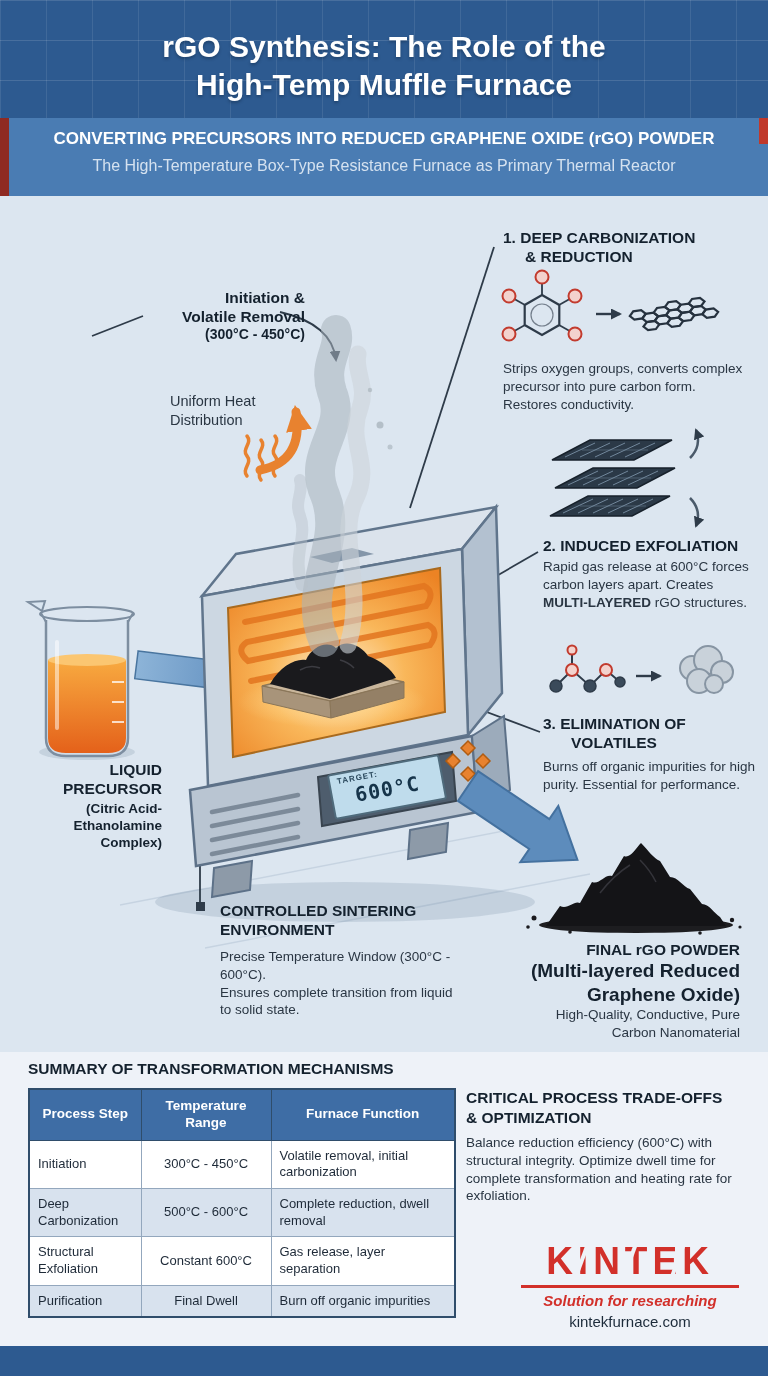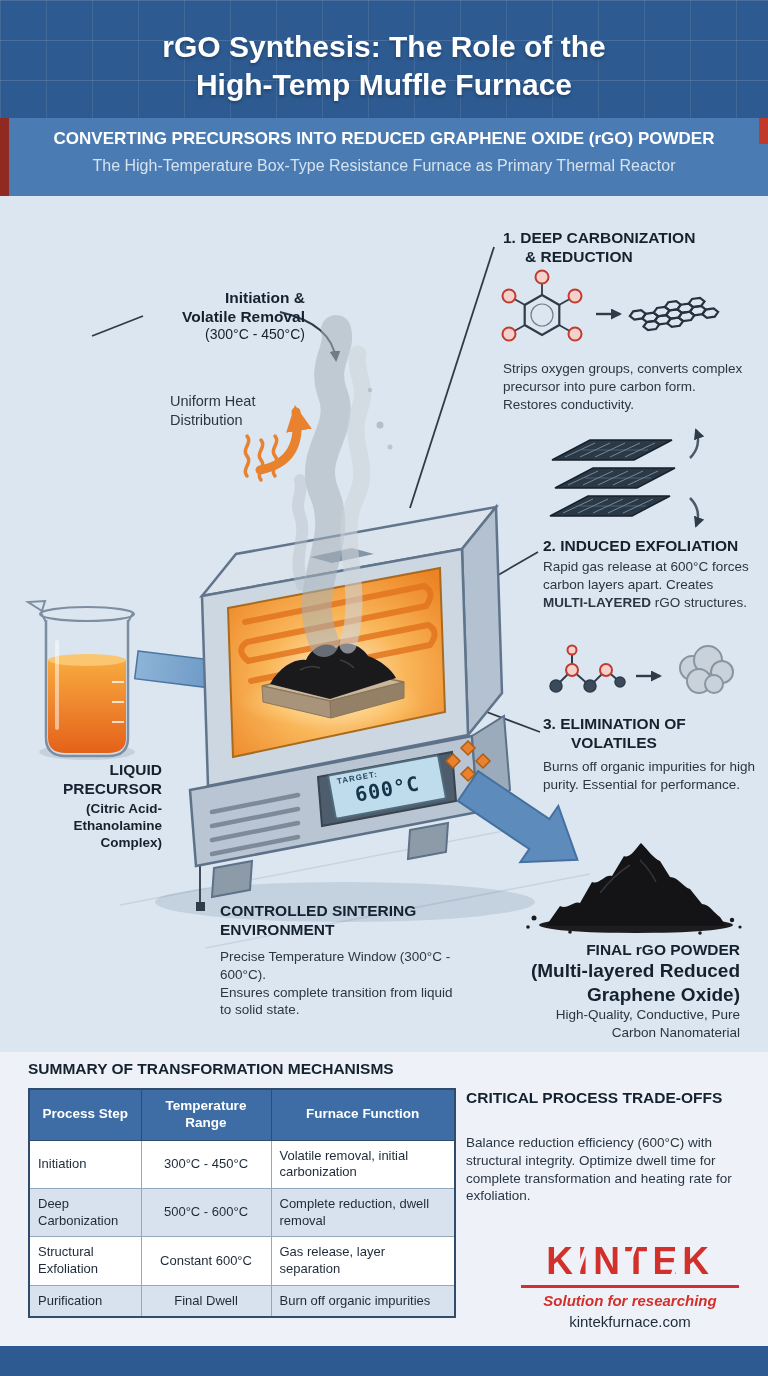--- a/index.html
+++ b/index.html
@@ -281,21 +281,21 @@
       <circle cx="732" cy="920" r="2.2" fill="#1a1a1e"></circle>
         <circle cx="740" cy="927" r="1.6" fill="#1a1a1e"></circle>
       <circle cx="700" cy="933" r="1.8" fill="#1a1a1e"></circle>
         <circle cx="570" cy="932" r="1.8" fill="#1a1a1e"></circle>
     </g>
   </svg>
 
   <div class="lbl h-label center" style="left:110px;top:288px;width:195px">
     <span style="display:block">Initiation &amp;</span>
     <span style="display:block">Volatile Removal</span>
-    <span style="display:block;font-size:14px;font-weight:normal">(300°C - 450°C)</span>
+    <span style="display:block;font-size:14px;font-weight:bold">(300°C - 450°C)</span>
   </div>
 
   <div class="lbl b-text" style="left:170px;top:392px;width:120px;font-size:14.5px">
     <span style="display:block">Uniform Heat</span>
     <span style="display:block">Distribution</span>
   </div>
 
   <div class="lbl h-label" style="left:503px;top:228px;width:250px">
     <span>1. DEEP CARBONIZATION</span>
     <span class="indent">&amp; REDUCTION</span>
@@ -367,20 +367,21 @@
       <tr>
         <td>Purification</td>
         <td class="c">Final Dwell</td>
         <td>Burn off organic impurities</td>
       </tr>
     </tbody>
   </table>
 
   <div class="lbl to-title">
     <span style="display:block">CRITICAL PROCESS TRADE-OFFS</span>
+    <span style="display:block">&amp; OPTIMIZATION</span>
   </div>
   <div class="lbl to-text b-text">Balance reduction efficiency (600°C) with structural integrity. Optimize dwell time for complete transformation and heating rate for exfoliation.</div>
 
   <div class="lbl brand">
     <div class="brand-name">
       <span>KINTEK</span>
       <span class="slash" style="left:34px"></span>
       <span class="slash" style="left:82px"></span>
       <span class="slash" style="left:130px"></span>
       <span class="slash" style="left:178px"></span>

